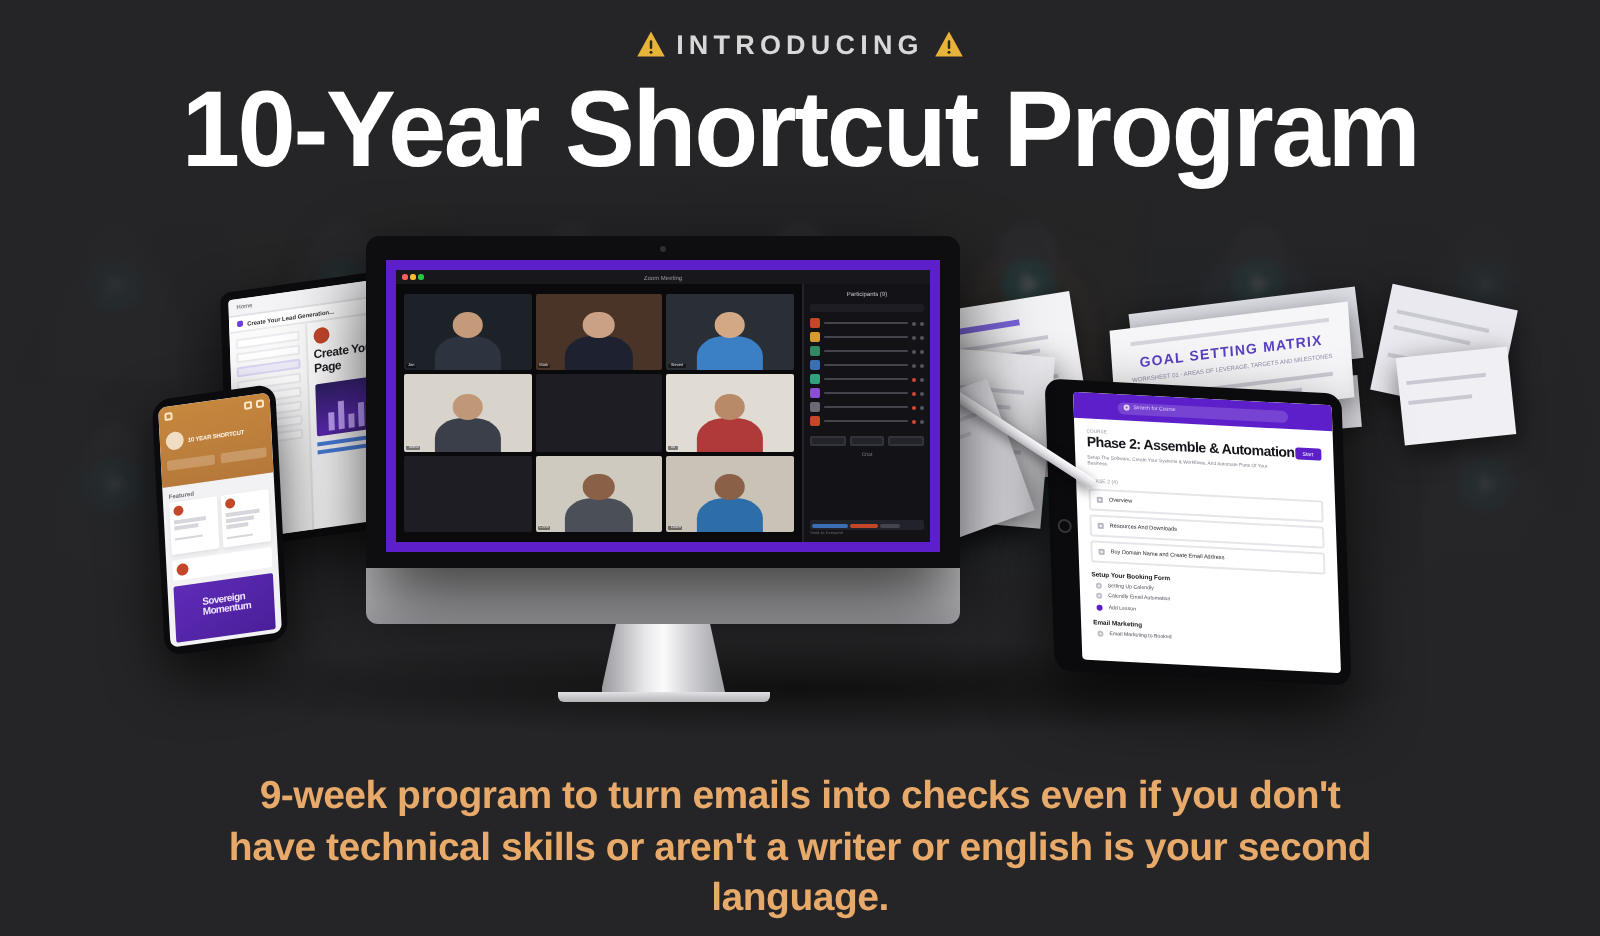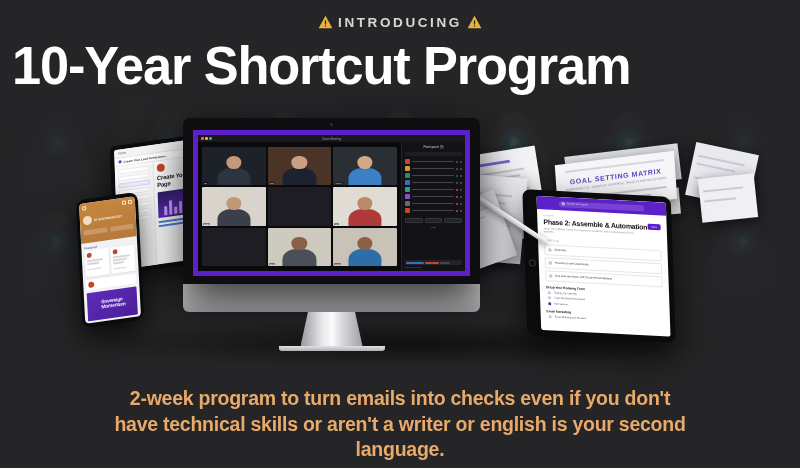--- a/index.html
+++ b/index.html
@@ -90,21 +90,21 @@
       linear-gradient(to bottom, rgba(37,37,39,1) 0px, rgba(37,37,39,0.55) 92px, rgba(37,37,39,0.0) 150px,
                       rgba(37,37,39,0.0) 250px, rgba(37,37,39,0.9) 310px, rgba(37,37,39,1) 360px);
   }
 
   
   .header {
     position: absolute;
     left: 0; top: 0;
     width: 800px;
     z-index: 30;
-    text-align: left;
+    text-align: center;
   }
   .introducing {
     margin-top: 13px;
     font-size: 13.5px;
     font-weight: bold;
     letter-spacing: 2.6px;
     color: #d8d8d8;
     display: flex;
     align-items: center;
     justify-content: center;
@@ -898,15 +898,15 @@
         <svg width="15" height="14" viewBox="0 0 24 22">
           <path d="M12 1 L23 21 L1 21 Z" fill="#e8b33a"></path>
           <rect x="11" y="8" width="2" height="7" rx="1" fill="#2a2a18"></rect>
           <circle cx="12" cy="17.5" r="1.2" fill="#2a2a18"></circle>
         </svg>
       </span>
     </div>
     <h1 class="headline">10-Year Shortcut Program</h1>
   </div>
 
-  <div class="subhead">2-week program to turn emails into checks even if you don't have technical skills or aren't a writer or english is your second language.</div>
+  <div class="subhead">9-week program to turn emails into checks even if you don't have technical skills or aren't a writer or english is your second language.</div>
 
 </div>
 
 </body></html>

